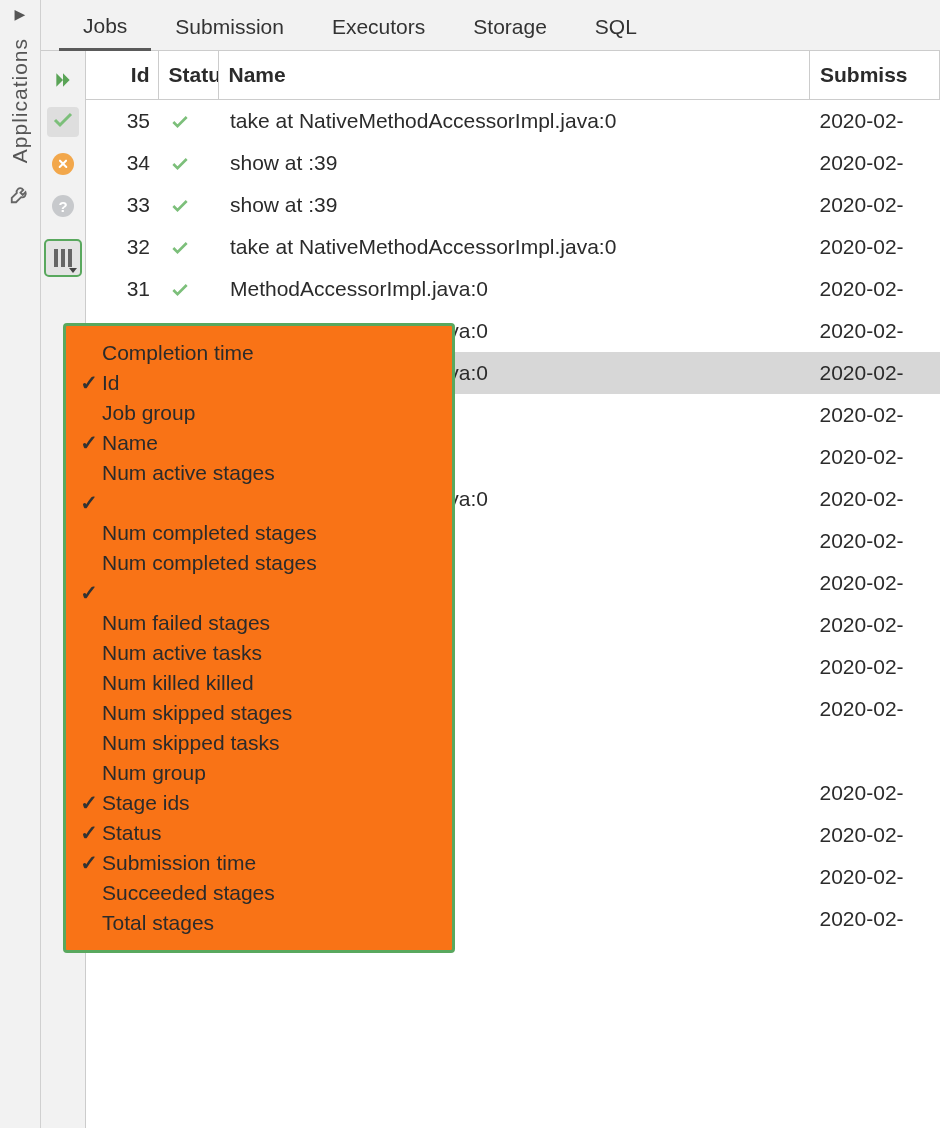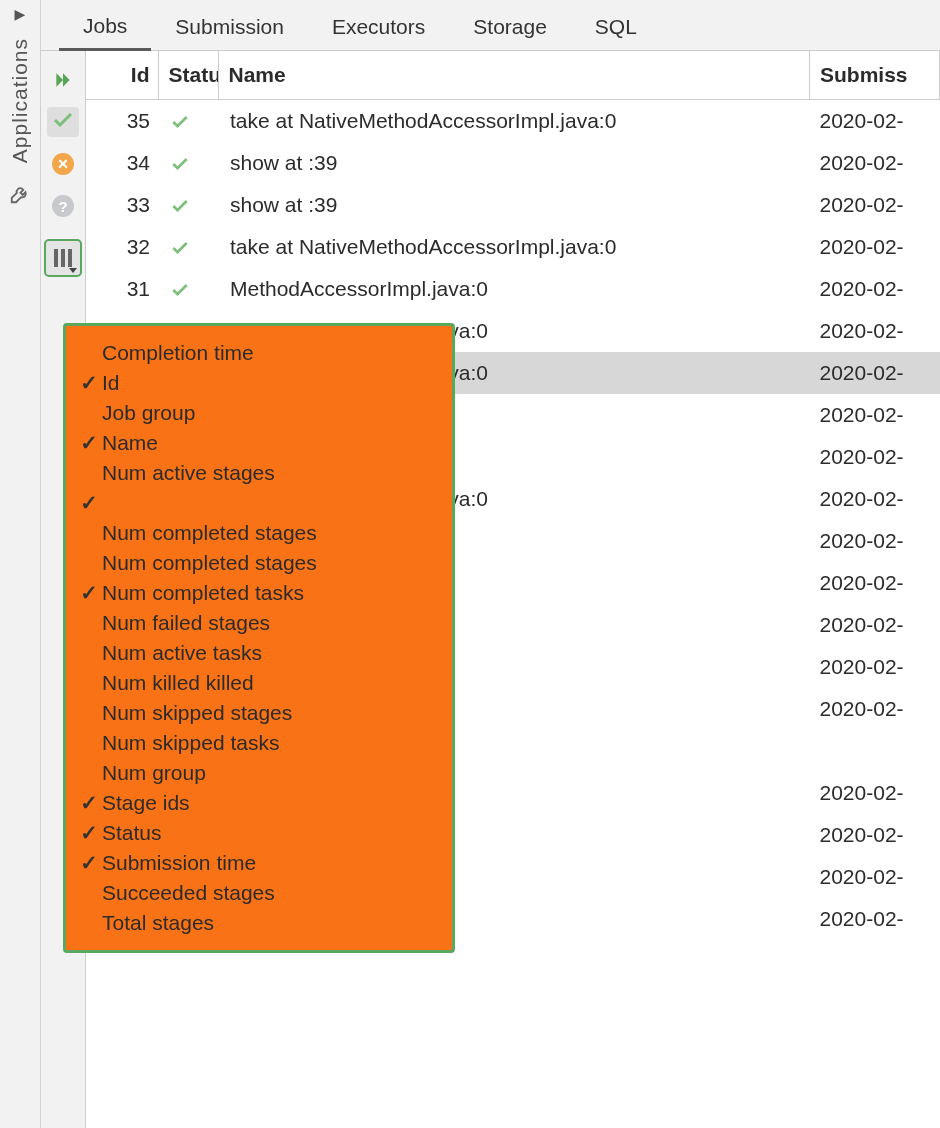--- a/index.html
+++ b/index.html
@@ -301,21 +301,20 @@
       <div class="item">
         <span class="chk"></span>
         <span class="lbl">Num completed stages</span>
       </div>
       <div class="item">
         <span class="chk"></span>
         <span class="lbl">Num completed stages</span>
       </div>
       <div class="item">
         <span class="chk">✓</span>
-        <span class="lbl">Num completed tasks</span>
       </div>
       <div class="item">
         <span class="chk"></span>
         <span class="lbl">Num failed stages</span>
       </div>
       <div class="item">
         <span class="chk"></span>
         <span class="lbl">Num active tasks</span>
       </div>
       <div class="item">

